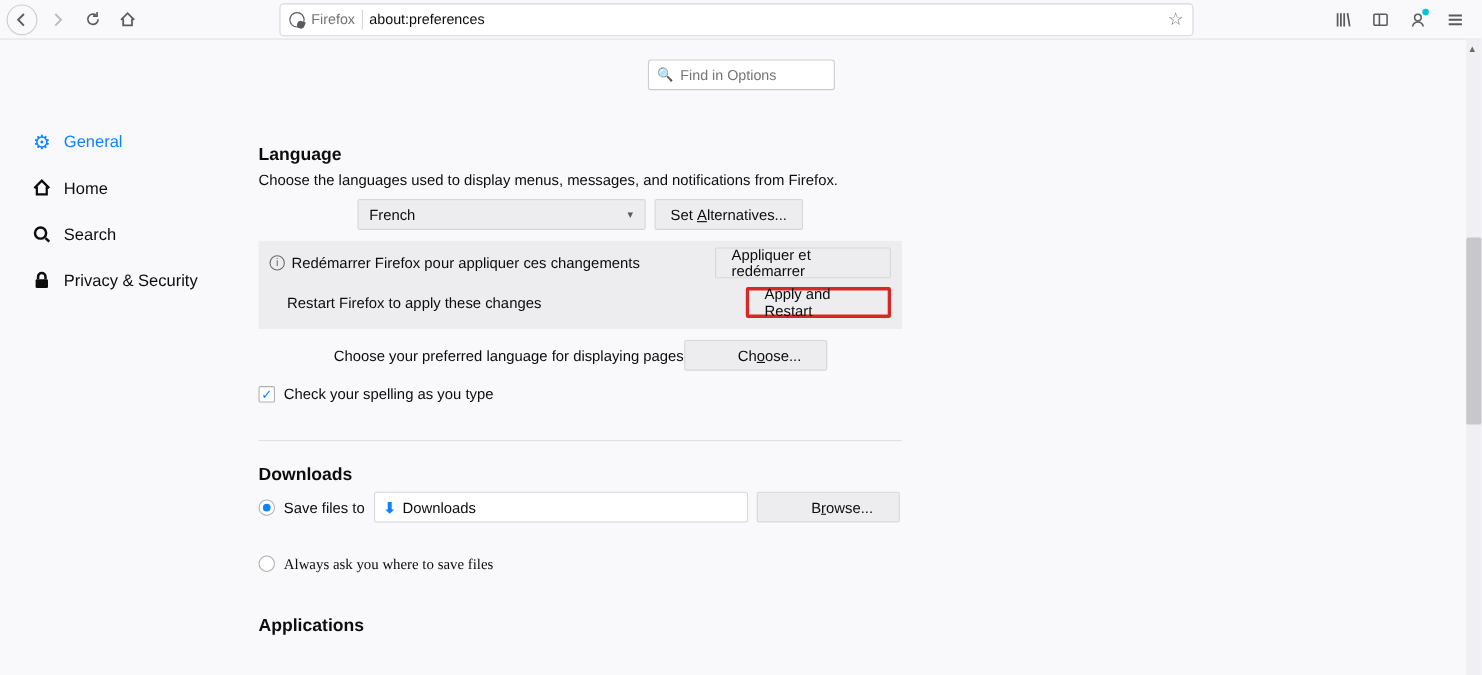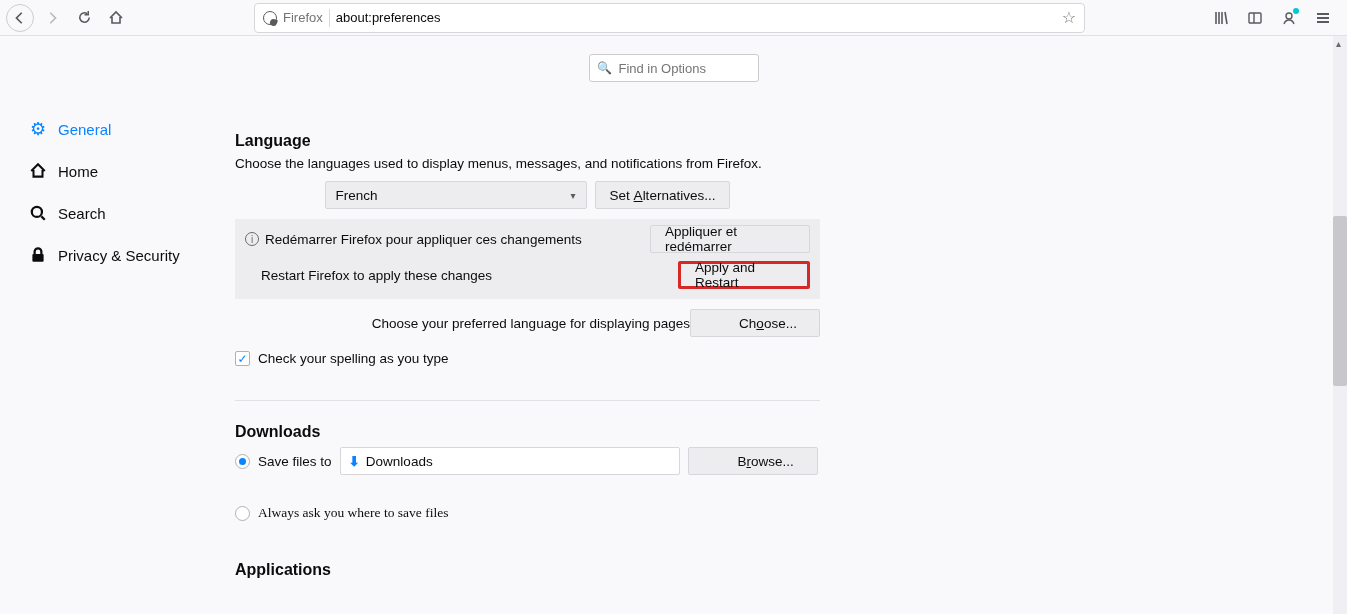--- a/index.html
+++ b/index.html
@@ -123,27 +123,27 @@
   .restart-box {
     background:#ededf0; padding: 6px 10px 10px 10px;
     display:flex; flex-direction:column; gap:8px;
   }
   .restart-row { display:flex; align-items:center; justify-content:space-between; gap:10px;}
   .restart-row .txt { display:flex; align-items:center; gap:6px; font-size:13.5px; padding-left:16px;}
   .restart-row.first .txt { padding-left:0;}
   .info-icon { width:14px;height:14px;border:1.2px solid #6a6a6a;border-radius:50%;display:flex;align-items:center;justify-content:center;font-size:10px;color:#6a6a6a;}
   .btn.apply1 { width: 160px; }
   .btn.apply2 { width: 132px; border:3px solid #d72828;}
-  .row-simple { display:flex; align-items:center; justify-content:flex-end; margin-top:10px; font-size:13.5px;}
+  .row-simple { display:flex; align-items:center; justify-content:center; margin-top:10px; font-size:13.5px;}
   .btn.choose { width: 130px; padding-left: 40px;}
   .checkbox-row { display:flex; align-items:center; gap:8px; margin-top:14px; font-size:13.5px;}
   .cbox { width:15px;height:15px;border:1px solid #b1b1b3;border-radius:2px;display:flex;align-items:center;justify-content:center;color:#0a84ff;font-size:12px;background:#fff;}
   .hr { height:1px; background:#e1e1e5; margin: 34px 0 22px 0; }
   .big-h { font-size: 21px; font-weight: 500; color:#0c0c0d; margin-bottom: 26px;}
-  .radio-row { display:flex; align-items:center; gap:8px; font-size:13.5px; margin-bottom:10px;}
+  .radio-row { display:flex; align-items:flex-start; gap:8px; font-size:13.5px; margin-bottom:10px;}
   .radio { width:15px;height:15px;border:1px solid #b1b1b3;border-radius:50%;display:flex;align-items:center;justify-content:center;background:#fff;}
   .radio.sel::after{content:"";width:7px;height:7px;background:#0a84ff;border-radius:50%;}
   .dl-row { display:flex; align-items:center; gap:8px;}
   .dl-path { display:flex; align-items:center; gap:6px; height:28px; border:1px solid #d7d7db; border-radius:2px; padding:0 8px; width:340px; background:#fff; font-size:13.5px;}
   .dl-path .arrow { color:#0a84ff; font-weight:bold;}
 </style>
 </head>
 <body>
 
 <div class="chrome">

